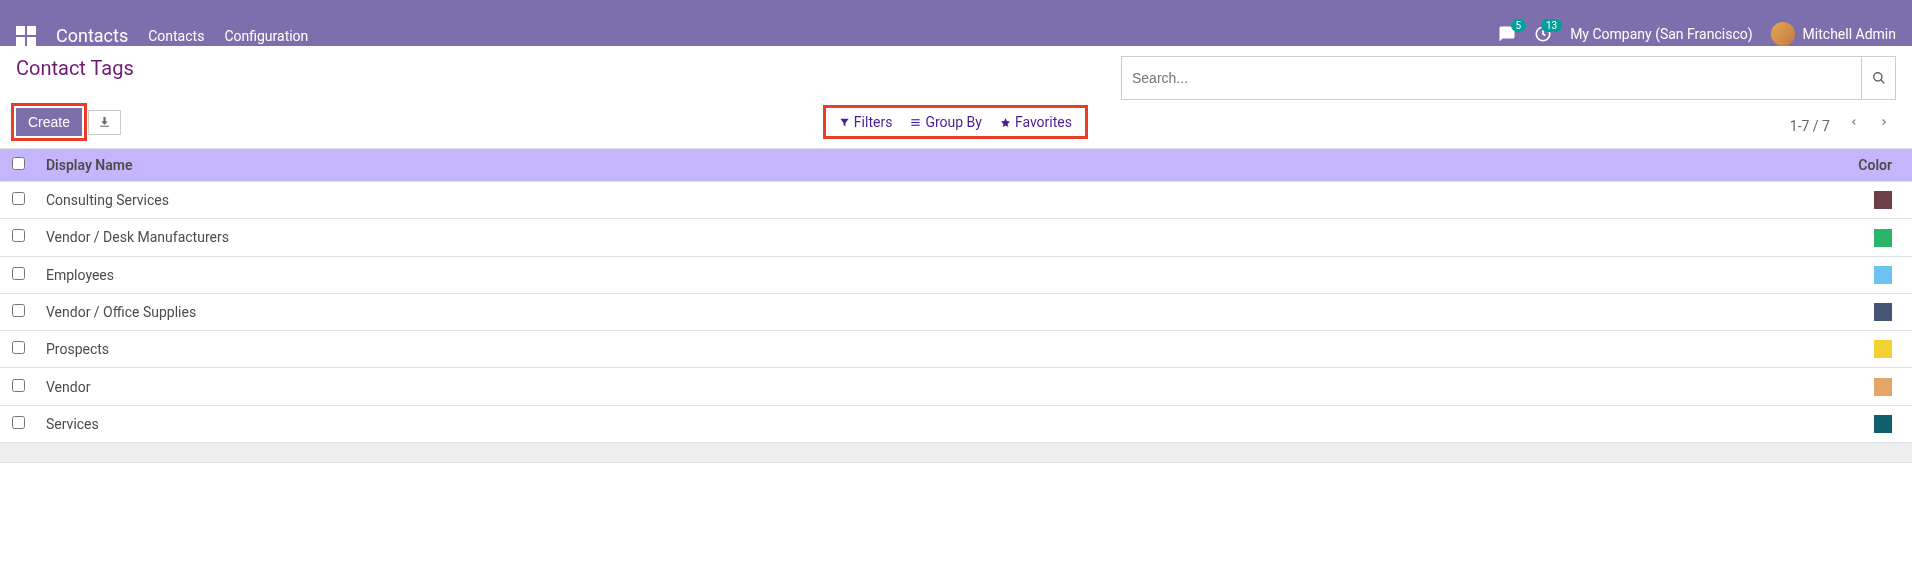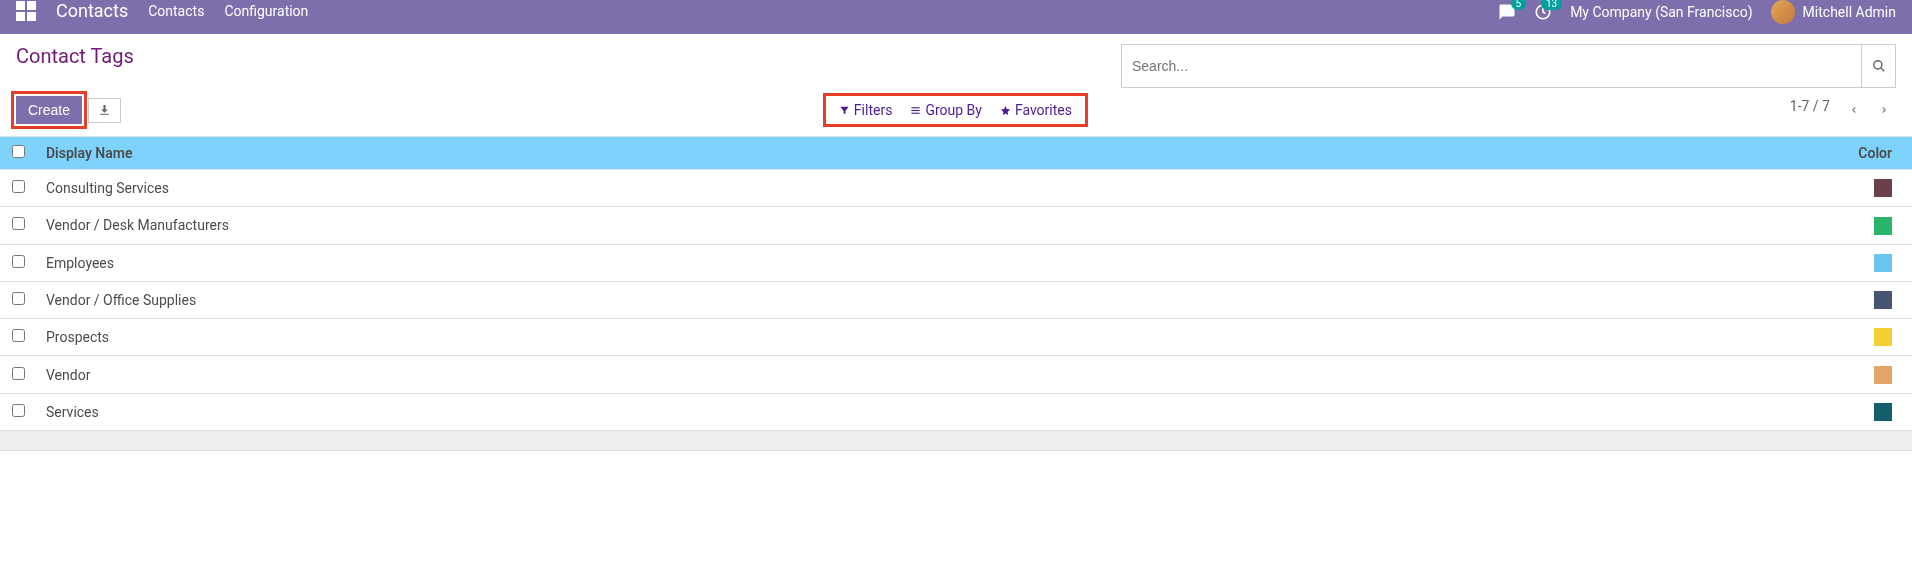--- a/index.html
+++ b/index.html
@@ -1,19 +1,19 @@
 <!DOCTYPE html>
 <html><head>
 <meta charset="utf-8">
 <style>
   * { box-sizing: border-box; margin: 0; padding: 0; }
   body { font-family: -apple-system, BlinkMacSystemFont, "Segoe UI", Roboto, "Helvetica Neue", Arial, sans-serif; font-size: 14px; color: #4c4c4c; background: #fff; }
   
   
-  .navbar { background: #7c6fac; height: 34px; display: flex; align-items: flex-start; padding: 0 16px; color: #fff; }
+  .navbar { background: #7c6fac; height: 46px; display: flex; align-items: flex-end; padding: 0 16px; color: #fff; }
   .navbar-left { display: flex; align-items: center; gap: 20px; }
   .apps-icon { width: 20px; height: 20px; display: grid; grid-template-columns: 1fr 1fr; grid-template-rows: 1fr 1fr; gap: 2px; cursor: pointer; }
   .apps-icon div { background: #fff; }
   .app-title { font-size: 18px; font-weight: 400; cursor: pointer; }
   .nav-link { color: #fff; text-decoration: none; font-size: 14px; cursor: pointer; }
   .navbar-right { margin-left: auto; display: flex; align-items: center; gap: 18px; font-size: 14px; }
   .icon-badge { position: relative; display: flex; align-items: center; cursor: pointer; }
   .badge { position: absolute; top: -6px; right: -10px; background: #00a09d; color: #fff; border-radius: 9px; font-size: 10px; padding: 1px 5px; min-width: 14px; text-align: center; }
   .user-avatar { width: 24px; height: 24px; border-radius: 50%; background: linear-gradient(135deg, #e4a853, #c47840); display: inline-block; }
   .company-name, .user-name { cursor: pointer; }
@@ -33,27 +33,27 @@
   .btn-primary { background: #7c6fac; color: #fff; border-color: #7c6fac; }
   .btn-icon { background: #fff; padding: 5px 9px; color: #666; }
   .highlight-box { position: absolute; border: 3px solid #e83e28; pointer-events: none; }
   .create-wrap { position: relative; display: inline-block; }
   .create-wrap .highlight-box { top: -5px; left: -5px; right: -5px; bottom: -5px; }
   
   .cp-center { position: relative; margin-left: auto; display: flex; gap: 18px; padding: 3px 10px; }
   .filter-opt { display: flex; align-items: center; gap: 4px; color: #4c1d95; cursor: pointer; font-size: 14px; }
   .cp-center .highlight-box { top: -6px; left: -6px; right: -6px; bottom: -6px; }
   
-  .cp-right { margin-left: auto; display: flex; align-items: flex-start; gap: 12px; color: #666; }
+  .cp-right { margin-left: auto; display: flex; align-items: flex-end; gap: 12px; color: #666; }
   .pager-btn { width: 24px; height: 24px; display: flex; align-items: center; justify-content: center; cursor: pointer; color: #888; }
   .pager-btns { display: flex; gap: 6px; }
   
   
   .list-table { width: 100%; border-collapse: collapse; margin-top: 6px; }
-  .list-table thead th { text-align: left; background: #7dd3fc; border-top: 1px solid #dee2e6; border-bottom: 1px solid #dee2e6; padding: 8px 10px; font-weight: 600; color: #4c4c4c; font-size: 14px; }
+  .list-table thead th { text-align: left; background: #c4b5fd; border-top: 1px solid #dee2e6; border-bottom: 1px solid #dee2e6; padding: 8px 10px; font-weight: 600; color: #4c4c4c; font-size: 14px; }
   .list-table th.col-check, .list-table td.col-check { width: 36px; text-align: center; }
   .list-table th.col-color { text-align: right; padding-right: 20px; width: 100px; }
   .list-table tbody td { border-bottom: 1px solid #dee2e6; padding: 9px 10px; font-size: 14px; color: #4c4c4c; }
   .list-table tbody tr { cursor: pointer; }
   .color-cell { text-align: right; padding-right: 20px !important; }
   .color-swatch { display: inline-block; width: 18px; height: 18px; vertical-align: middle; }
   .list-table input[type=checkbox] { cursor: pointer; }
   .table-footer { height: 20px; background: #eee; border-bottom: 1px solid #dee2e6; }
   
   svg { display: block; }

